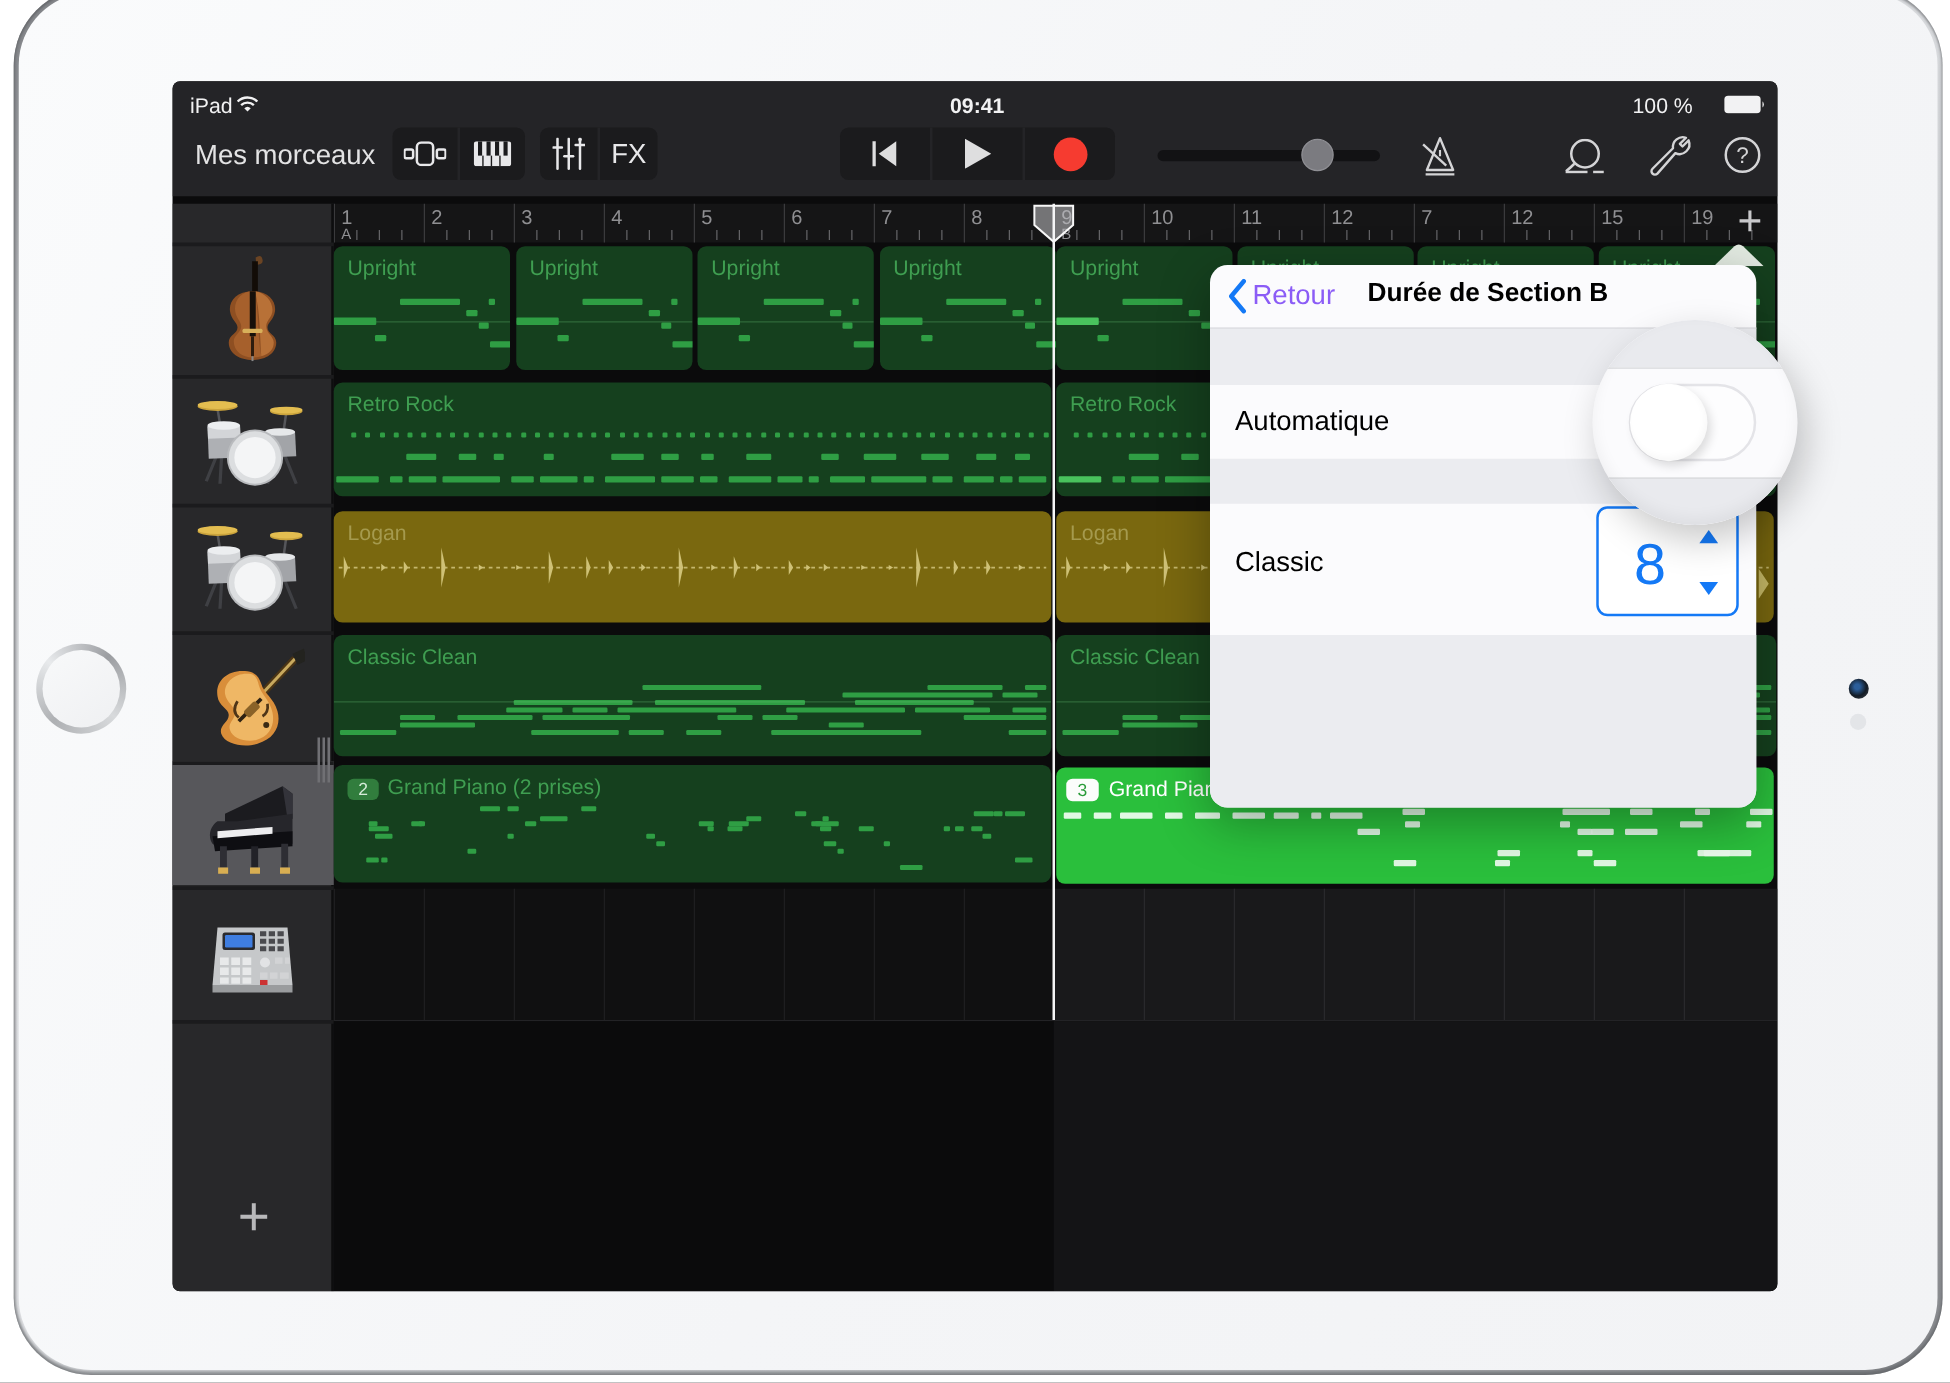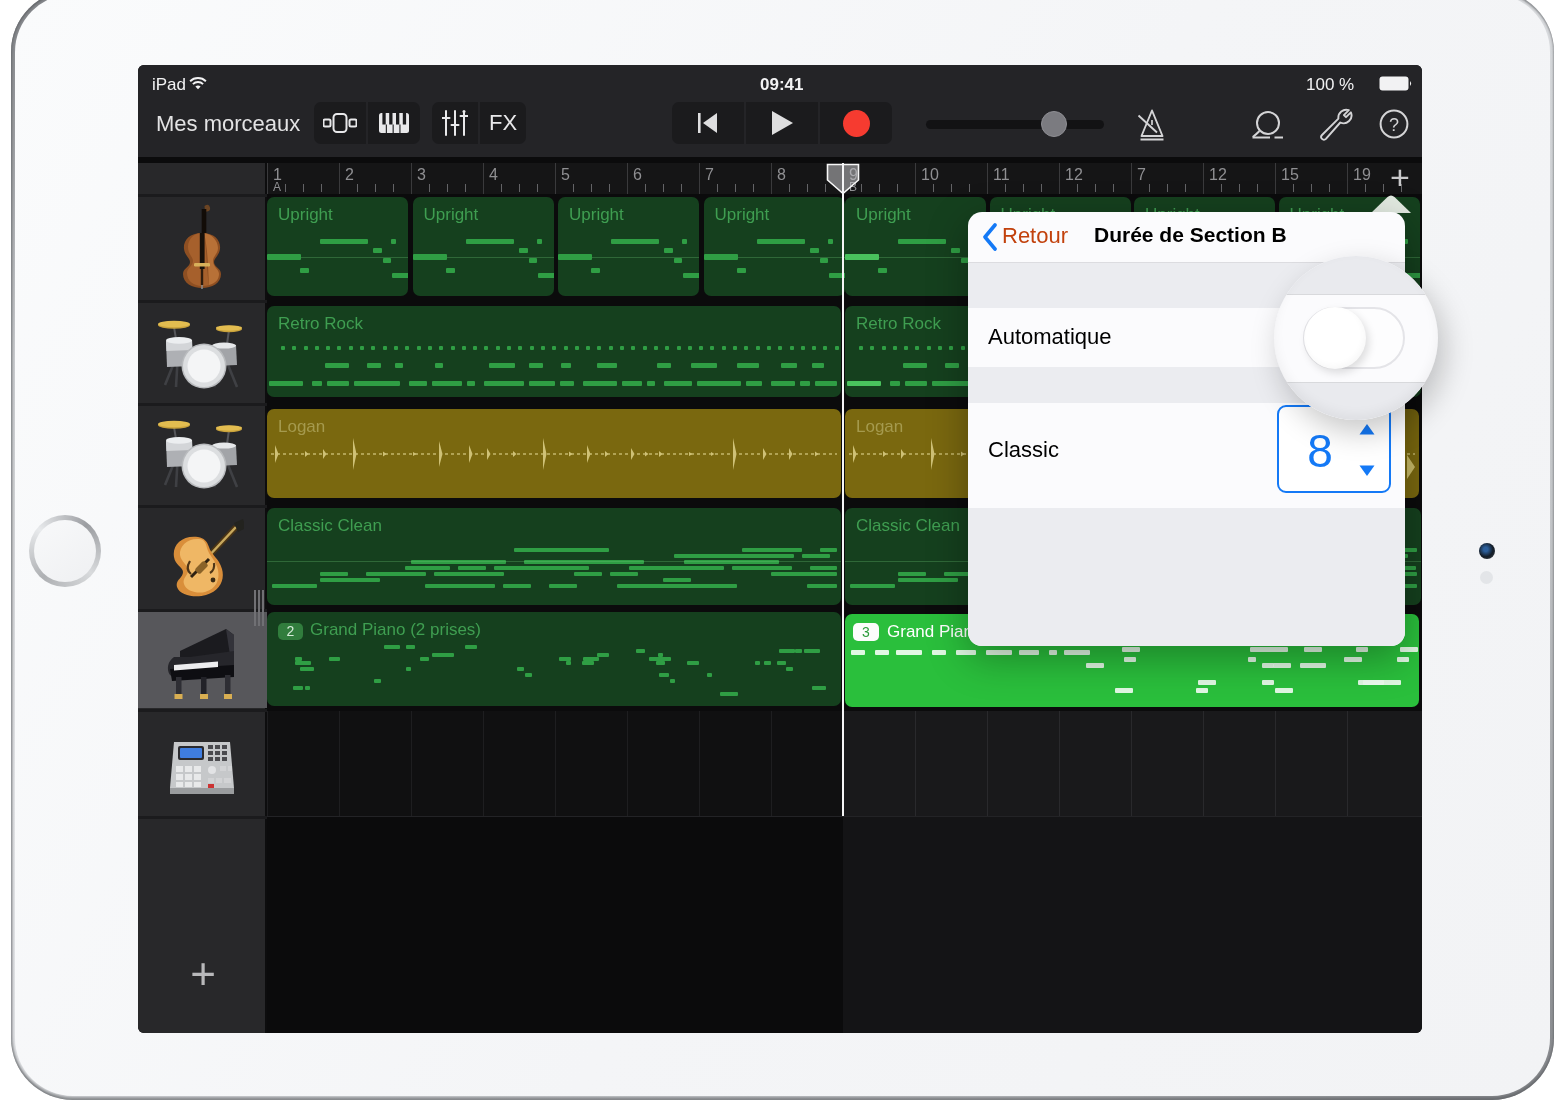--- a/index.html
+++ b/index.html
@@ -871,21 +871,21 @@
   <svg class="abs" style="left:1233px;top:130px;" width="40" height="18" viewBox="0 0 40 18">
     <path d="M0 18 L16.5 2 Q20 -1 23.5 2 L40 18 Z" fill="#e3ebe2"></path>
   </svg>
   <div id="pop">
     <div class="abs" style="left:0;top:50px;width:437px;height:46px;background:#ebecf0;border-top:1px solid #dcdce0;"></div>
     <div class="abs" style="left:0;top:155px;width:437px;height:36px;background:#ebecf0;"></div>
     <div class="abs" style="left:0;top:296px;width:437px;height:138px;background:#ebecf0;border-radius:0 0 14px 14px;"></div>
     <svg class="abs" style="left:14px;top:11px;" width="15" height="28" viewBox="0 0 15 28">
       <path d="M13 2 L3 14 L13 26" fill="none" stroke="#1479f6" stroke-width="3.6" stroke-linecap="round" stroke-linejoin="round"></path>
     </svg>
-    <div class="abs" style="left:34px;top:11px;font-size:22px;color:#c2410c;">Retour</div>
+    <div class="abs" style="left:34px;top:11px;font-size:22px;color:#8b5cf6;">Retour</div>
     <div class="abs" style="left:126px;top:11px;width:185px;font-size:21px;color:#000;font-weight:bold;text-align:center;white-space:nowrap;">Durée de Section B</div>
     <div class="abs" style="left:20px;top:112px;font-size:22px;color:#000;">Automatique</div>
     <div class="abs" style="left:20px;top:225px;font-size:22px;color:#000;">Classic</div>
     <div class="abs" style="left:309px;top:193px;width:114px;height:88px;background:#fff;border:2px solid #1479f6;border-radius:9px;"></div>
     <div class="abs" style="left:309px;top:212px;width:86px;font-size:46px;color:#1479f6;text-align:center;">8</div>
     <svg class="abs" style="left:391px;top:212px;" width="16" height="52" viewBox="0 0 16 52">
       <path d="M8 0 L15.5 10.5 L0.5 10.5 Z" fill="#1479f6"></path>
       <path d="M8 52 L15.5 41.5 L0.5 41.5 Z" fill="#1479f6"></path>
     </svg>
   </div>

